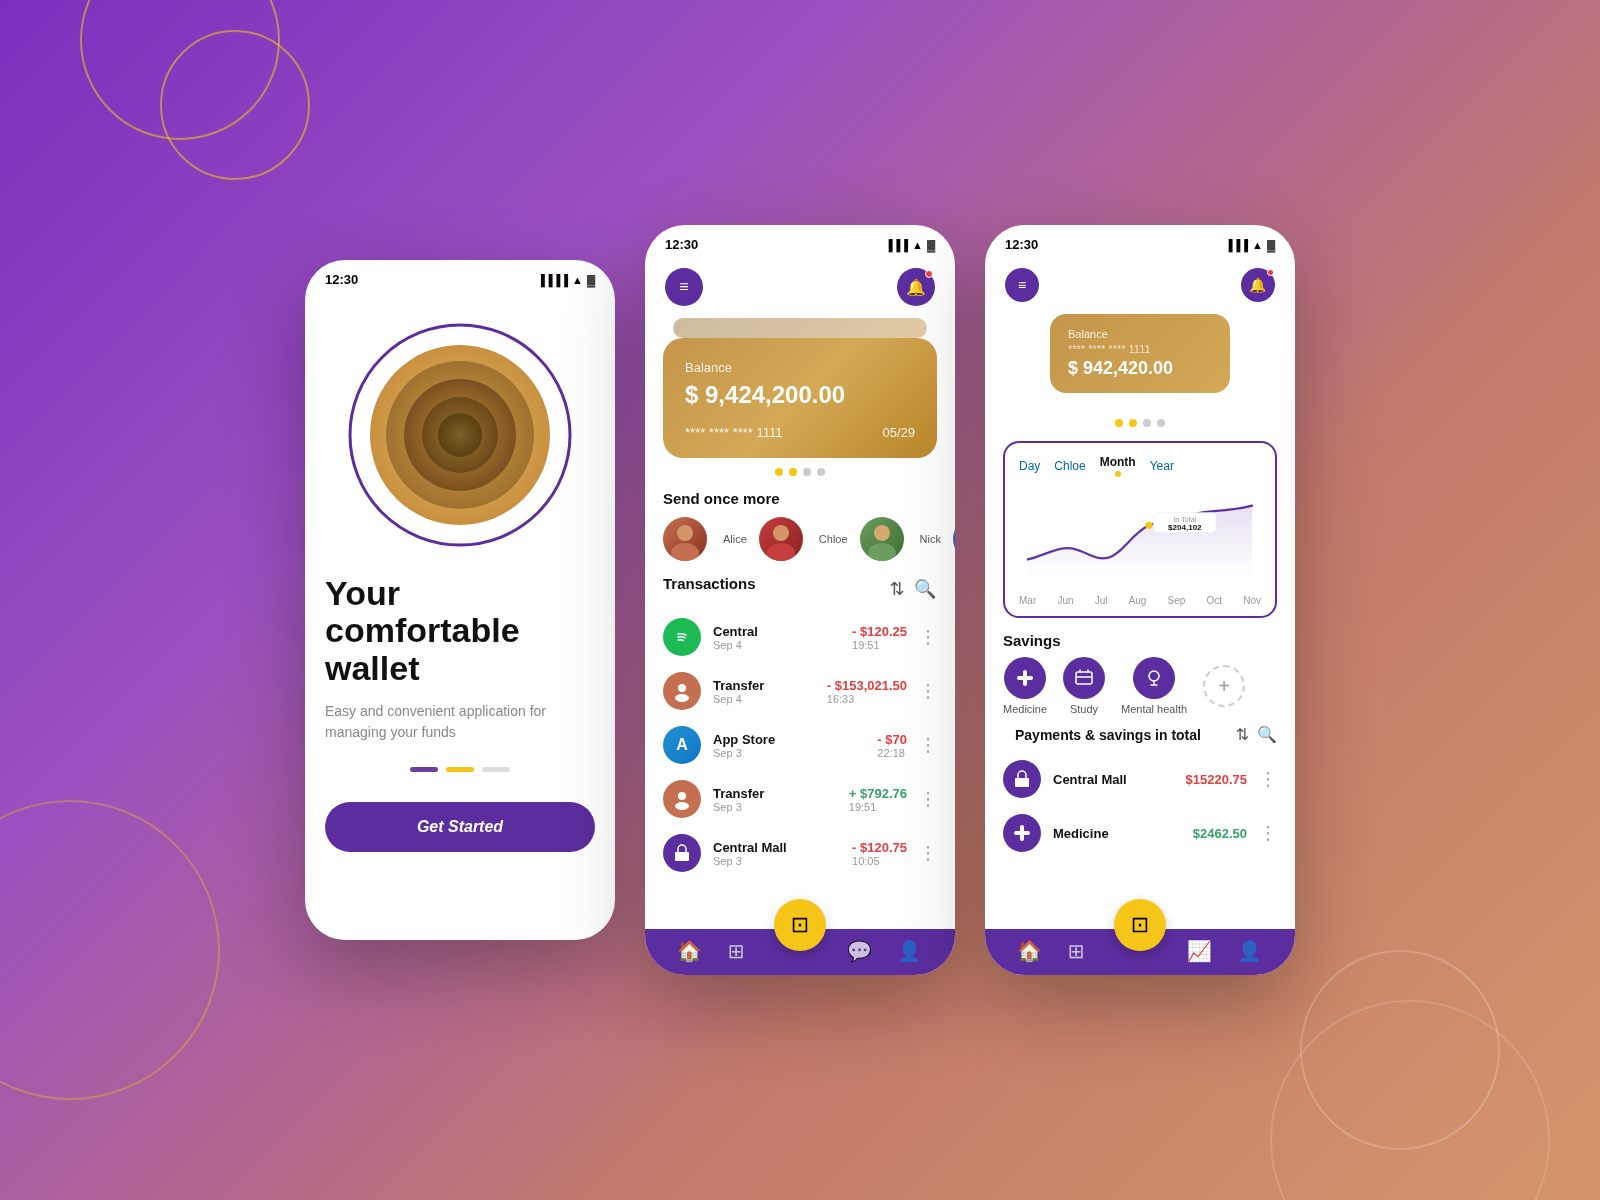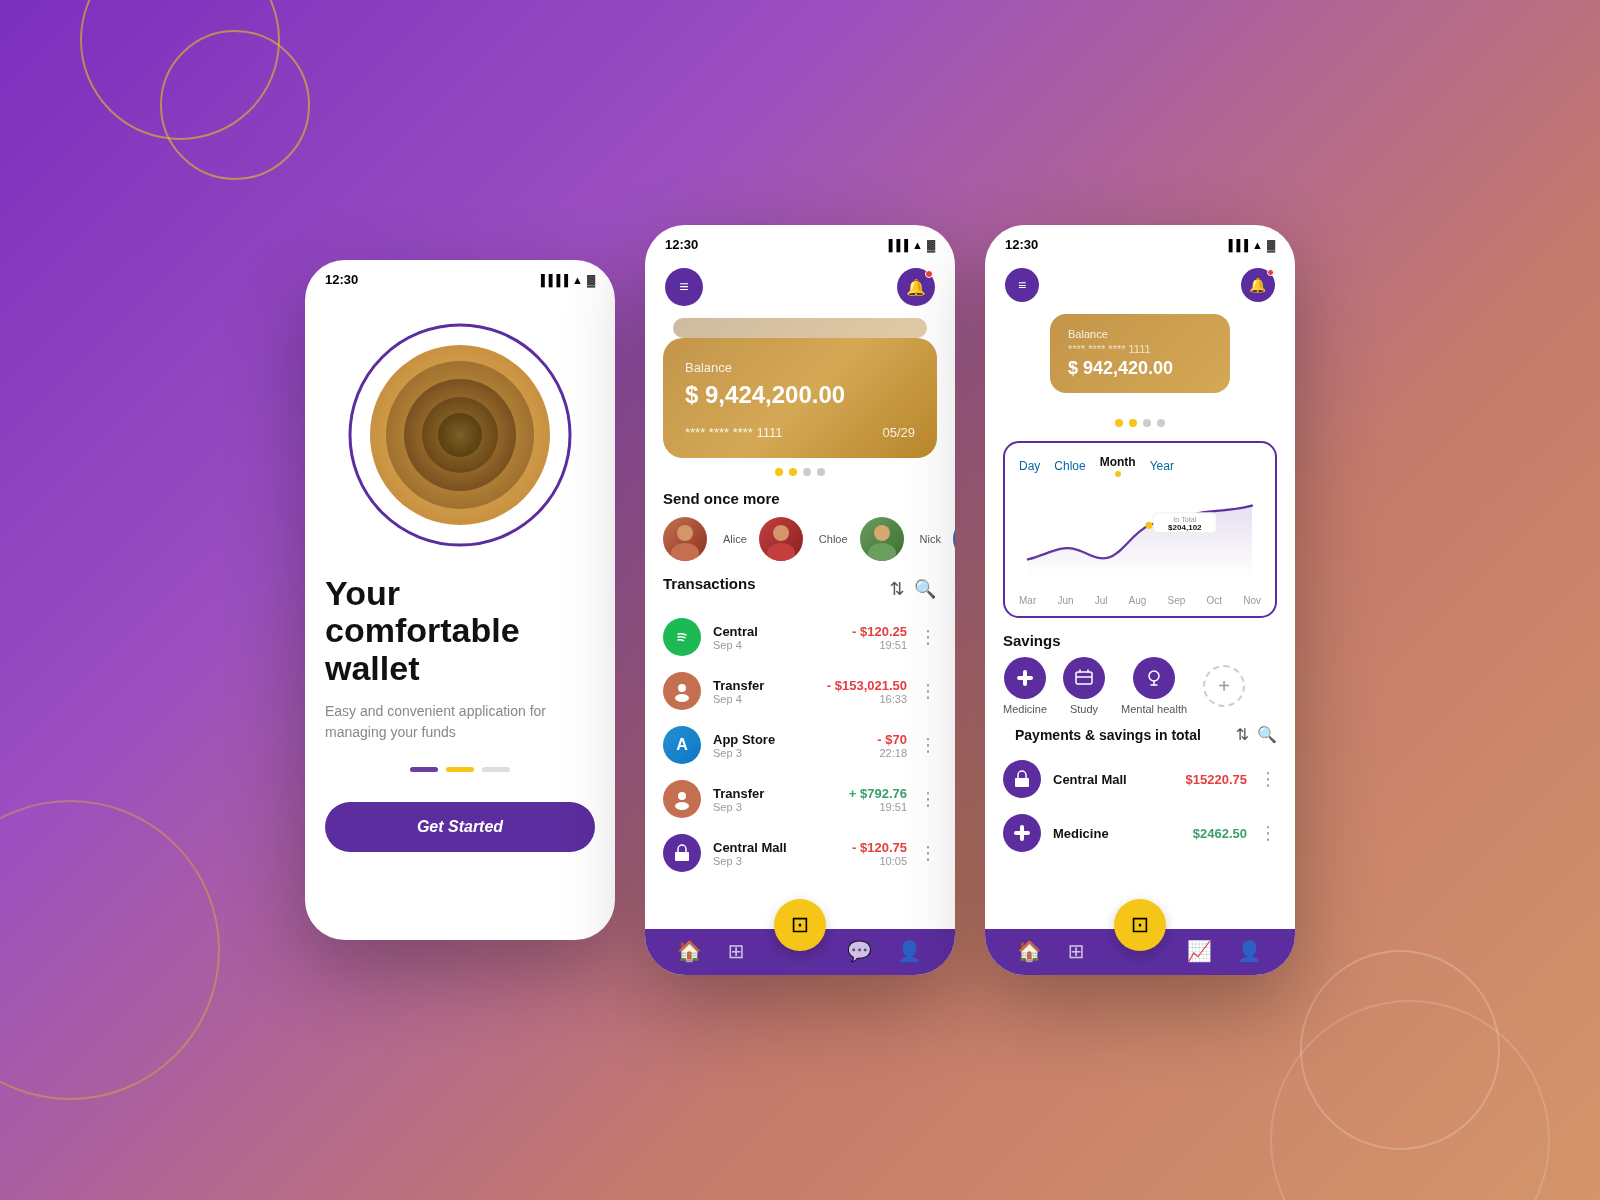--- a/index.html
+++ b/index.html
@@ -227,21 +227,21 @@
       border-radius: 50%;
       display: flex;
       align-items: center;
       justify-content: center;
       font-size: 16px;
       flex-shrink: 0;
     }
     .trans-info { flex: 1; }
     .trans-name { font-size: 13px; font-weight: 600; color: #111; }
     .trans-date { font-size: 11px; color: #999; }
-    .trans-amount-col { text-align: right; }
+    .trans-amount-col { }
     .trans-amount { font-size: 13px; font-weight: 600; }
     .trans-time { font-size: 11px; color: #999; }
     .trans-negative { color: #E53E3E; }
     .trans-positive { color: #38A169; }
     .more-icon { color: #999; font-size: 18px; cursor: pointer; }
 
     
     .bottom-nav {
       position: absolute;
       bottom: 0;

